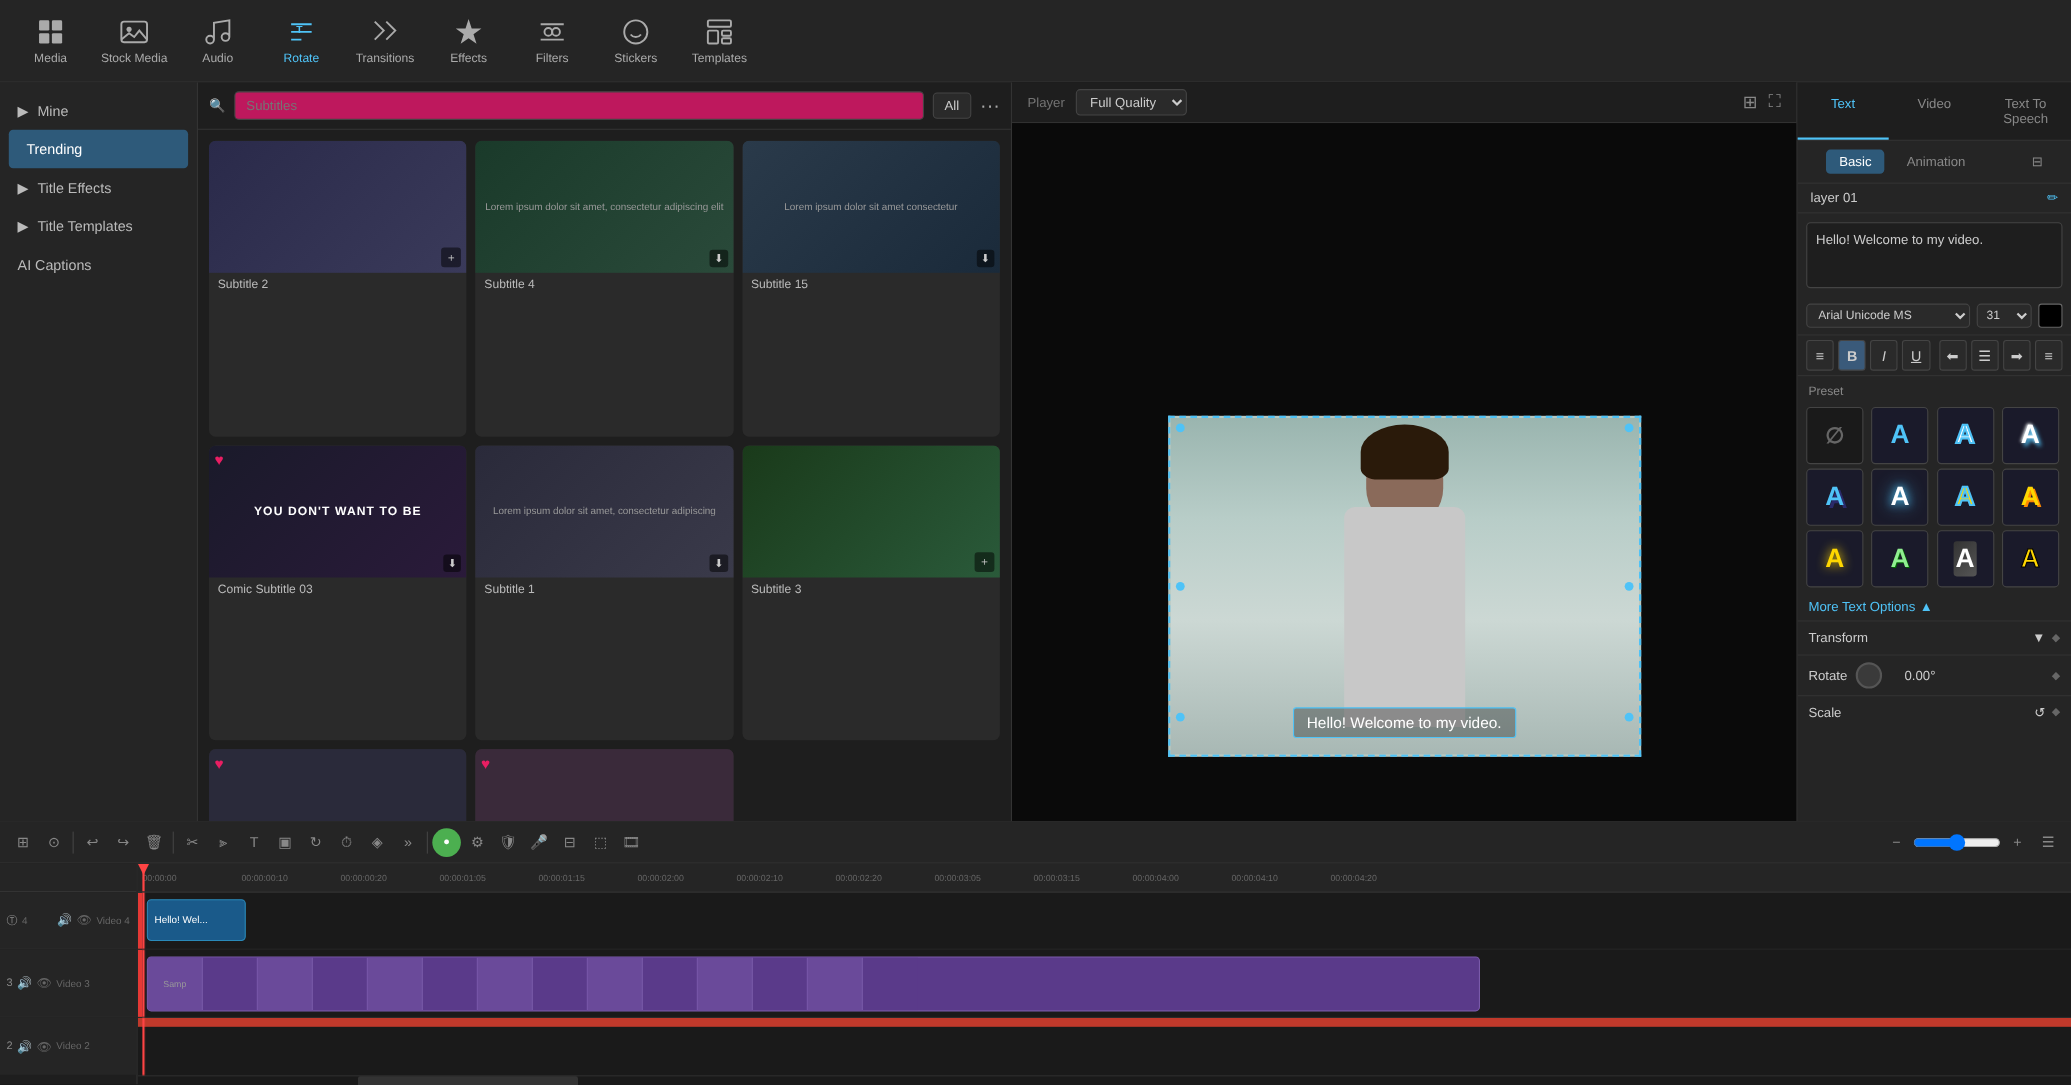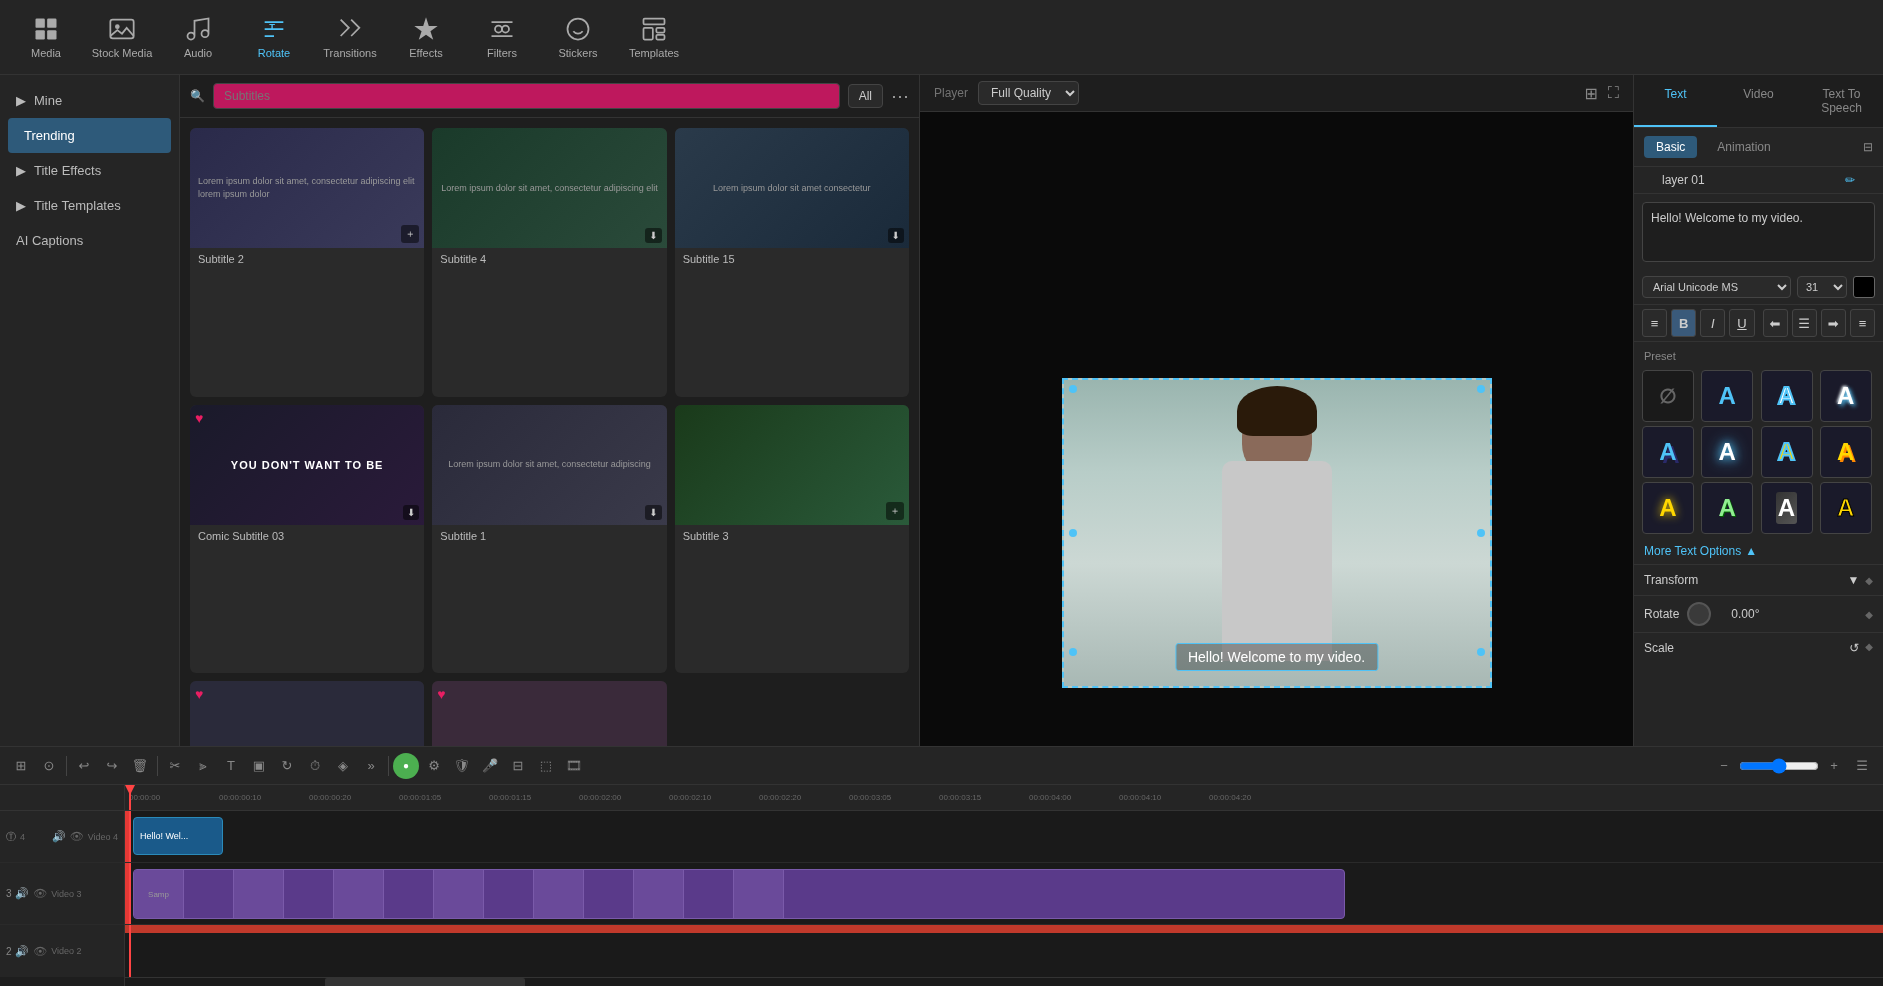--- a/index.html
+++ b/index.html
@@ -125,31 +125,31 @@
     }
     .right-tabs {
       display: flex; background: #1e1e1e; border-bottom: 1px solid #333;
     }
     .right-tab {
       flex: 1; text-align: center; padding: 12px 5px; font-size: 12px;
       cursor: pointer; color: #888;
     }
     .right-tab.active { color: #4fc3f7; border-bottom: 2px solid #4fc3f7; }
     .sub-tabs {
-      display: flex; padding: 8px 10px; gap: 8px; border-bottom: 1px solid #333;
+      display: flex; padding: 8px 26px; gap: 8px; border-bottom: 1px solid #333;
       align-items: center;
     }
     .sub-tab {
       padding: 4px 12px; font-size: 12px; cursor: pointer; color: #888;
       border-radius: 4px;
     }
     .sub-tab.active { background: #2e5a7a; color: #fff; }
     .layer-header {
       display: flex; align-items: center; justify-content: space-between;
-      padding: 6px 28px; border-bottom: 1px solid #333;
+      padding: 6px 12px; border-bottom: 1px solid #333;
     }
     .layer-title { font-size: 12px; color: #ccc; }
     .edit-icon { color: #4fc3f7; cursor: pointer; }
     .text-area-field {
       margin: 8px; background: #1e1e1e; border: 1px solid #444; border-radius: 4px;
       padding: 8px; min-height: 60px; font-size: 12px; color: #ccc;
     }
     .font-row {
       display: flex; align-items: center; padding: 6px 8px; gap: 6px;
       border-bottom: 1px solid #333;
@@ -381,21 +381,20 @@
       <span style="color:#888;">🔍</span>
       <input type="text" style="flex: 1 1 0%; background: #be185d; border: 1px solid rgb(68, 68, 68); border-radius: 4px; color: rgb(204, 204, 204); padding: 5px 10px; font-size: 12px;" placeholder="Subtitles">
       <button class="filter-btn">All</button>
       <button class="more-btn">···</button>
     </div>
 
     <div class="grid-container">
 
       <div class="grid-item">
         <div class="grid-item-thumb sub2-bg">
-          <div class="sub-text">Lorem ipsum dolor sit amet, consectetur adipiscing elit lorem ipsum dolor</div>
           <span class="grid-item-action">＋</span>
         </div>
         <div class="grid-item-label">Subtitle 2</div>
       </div>
 
       <div class="grid-item">
         <div class="grid-item-thumb sub4-bg">
           <div class="sub-text">Lorem ipsum dolor sit amet, consectetur adipiscing elit</div>
           <span class="grid-item-action">⬇</span>
         </div>

